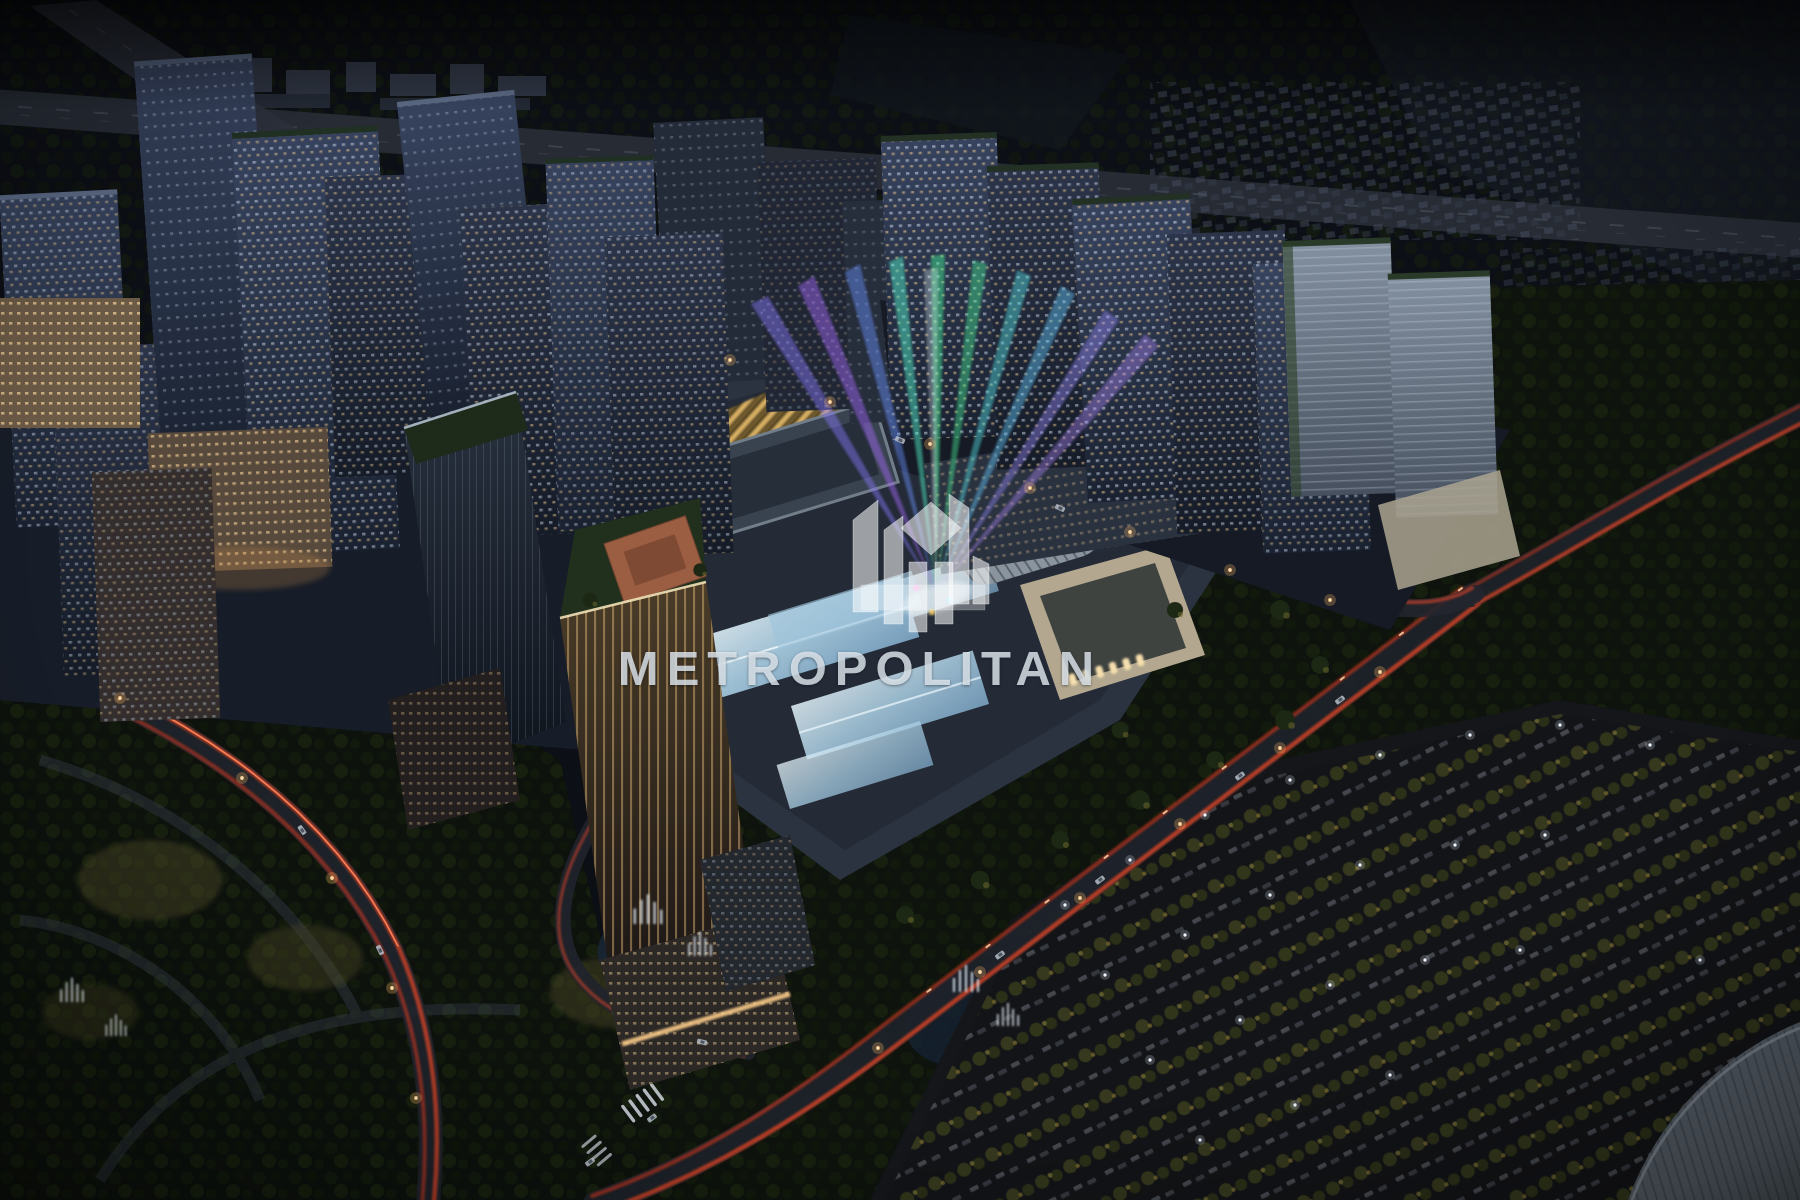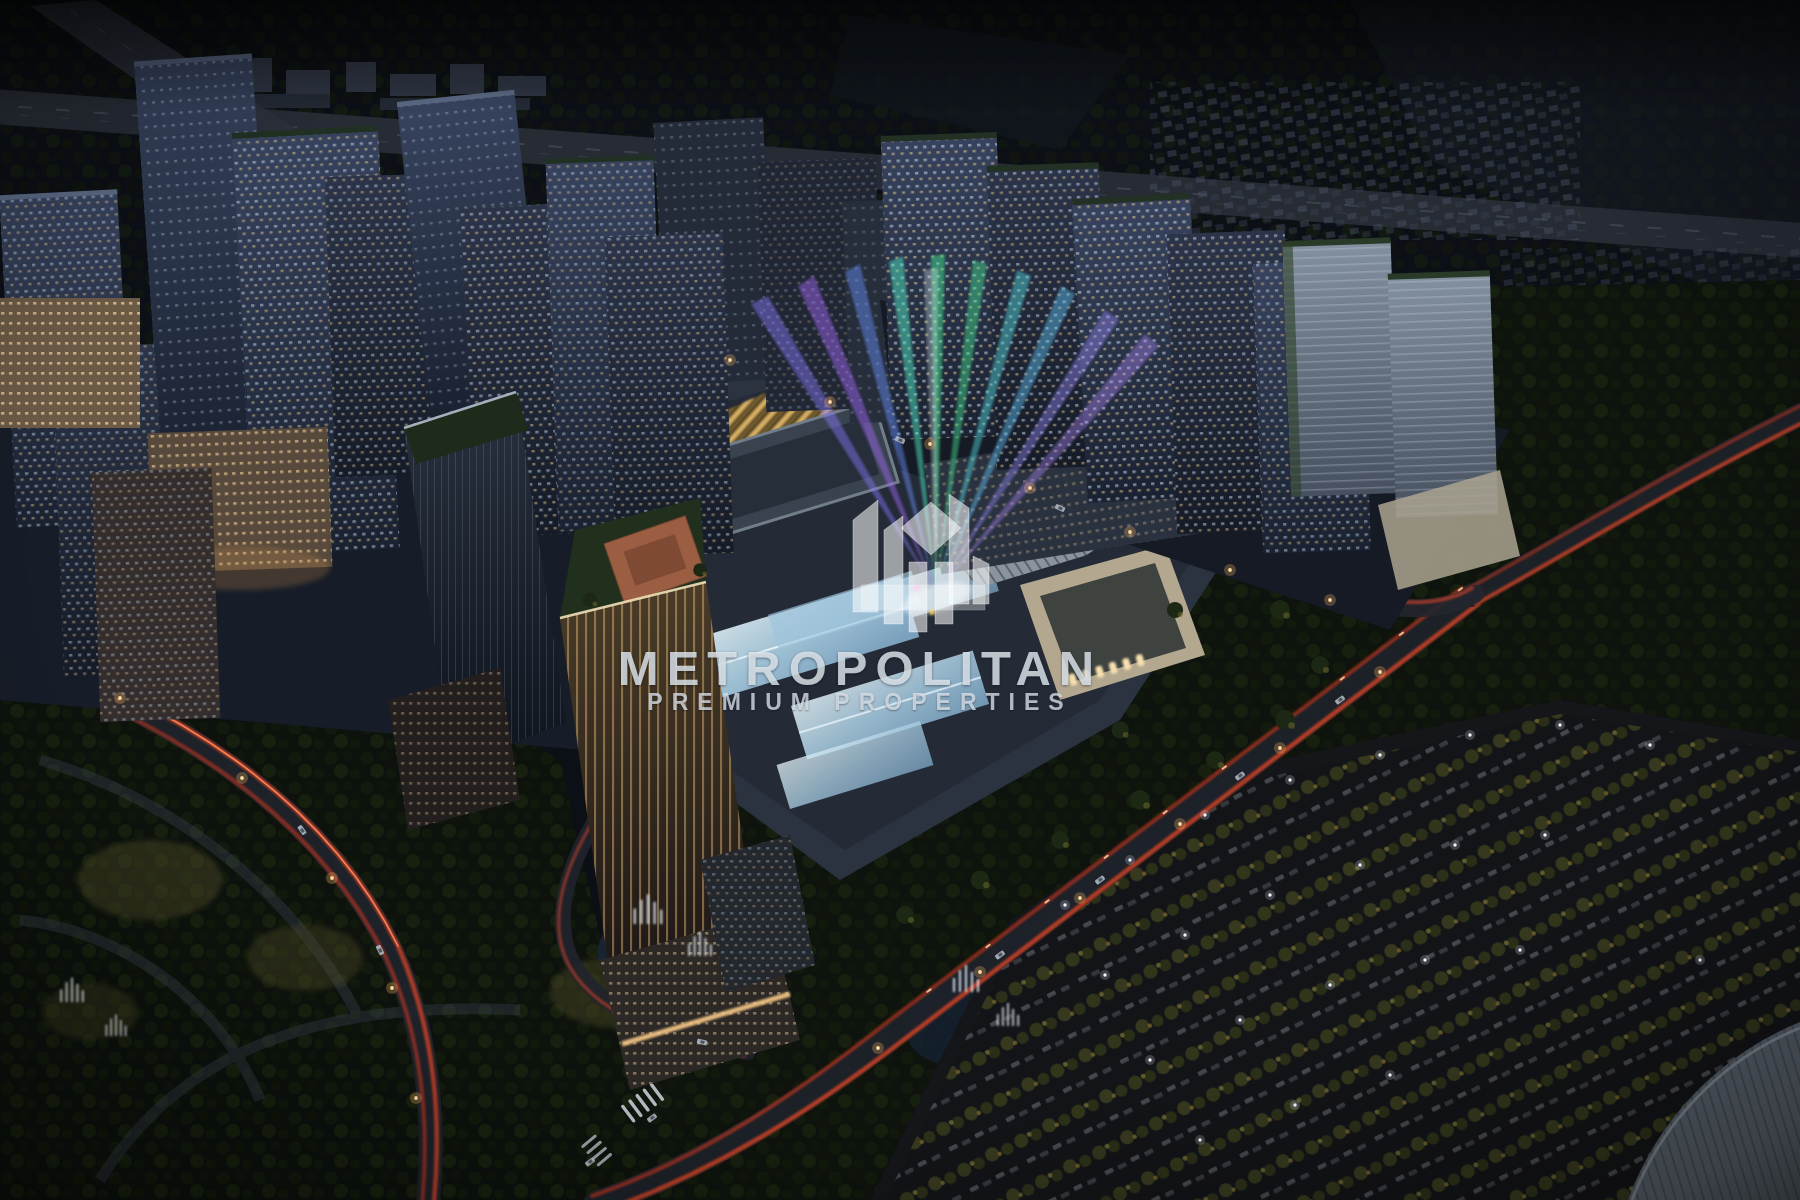--- a/index.html
+++ b/index.html
@@ -560,15 +560,14 @@
       <polygon points="41,78 60,64 60,172 41,172"></polygon>
       <polygon points="58,76 88,50 118,76 88,103"></polygon>
       <polygon points="66,110 84,110 84,180 66,180"></polygon>
       <polygon points="92,110 110,110 110,172 92,172"></polygon>
       <polygon points="106,42 126,56 126,152 106,152"></polygon>
       <polygon points="130,104 146,112 146,152 130,152"></polygon>
       <polygon points="18,133 142,133 142,158 18,158" opacity="0.6"></polygon>
     </g>
   </svg>
   <div class="wm-title">METROPOLITAN</div>
-  <div class="wm-sub">PREMIUM PROPERTIES</div>
 </div>
 </div>
 
 </body></html>

